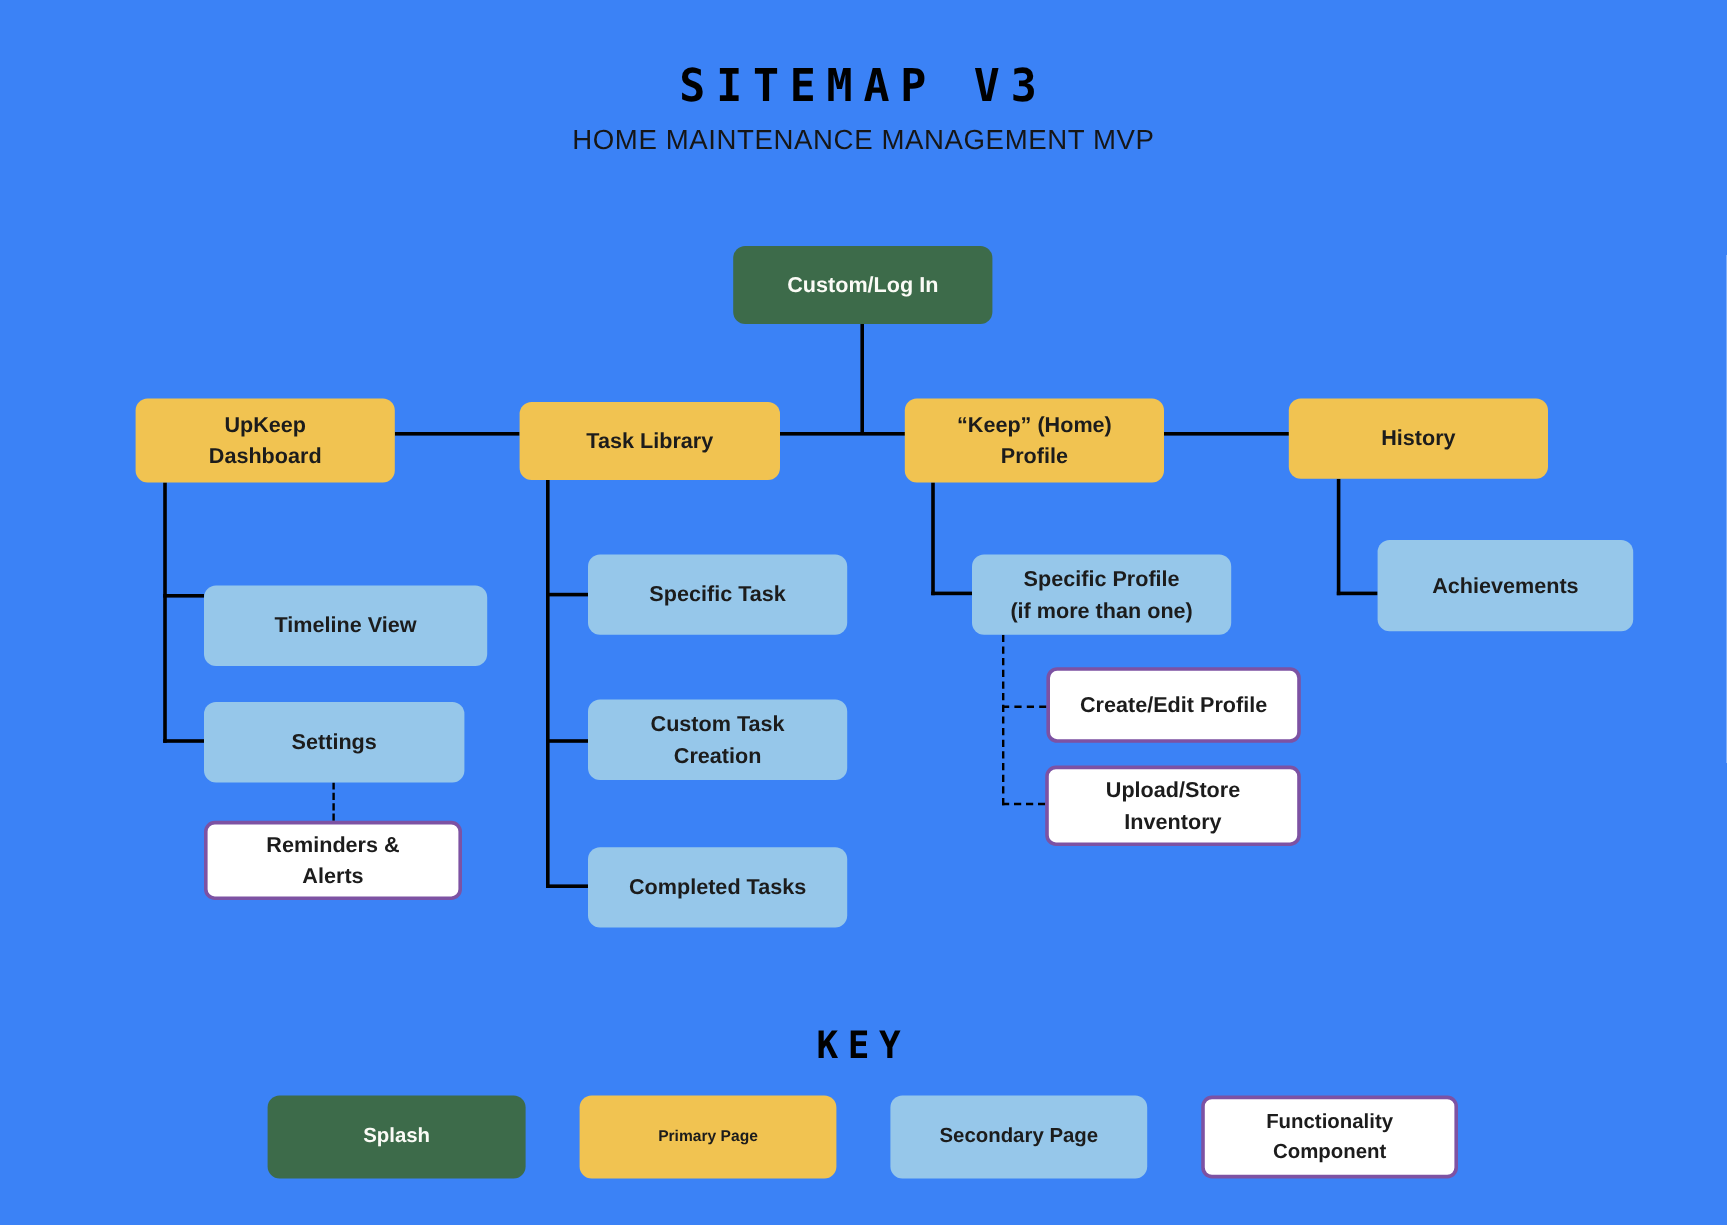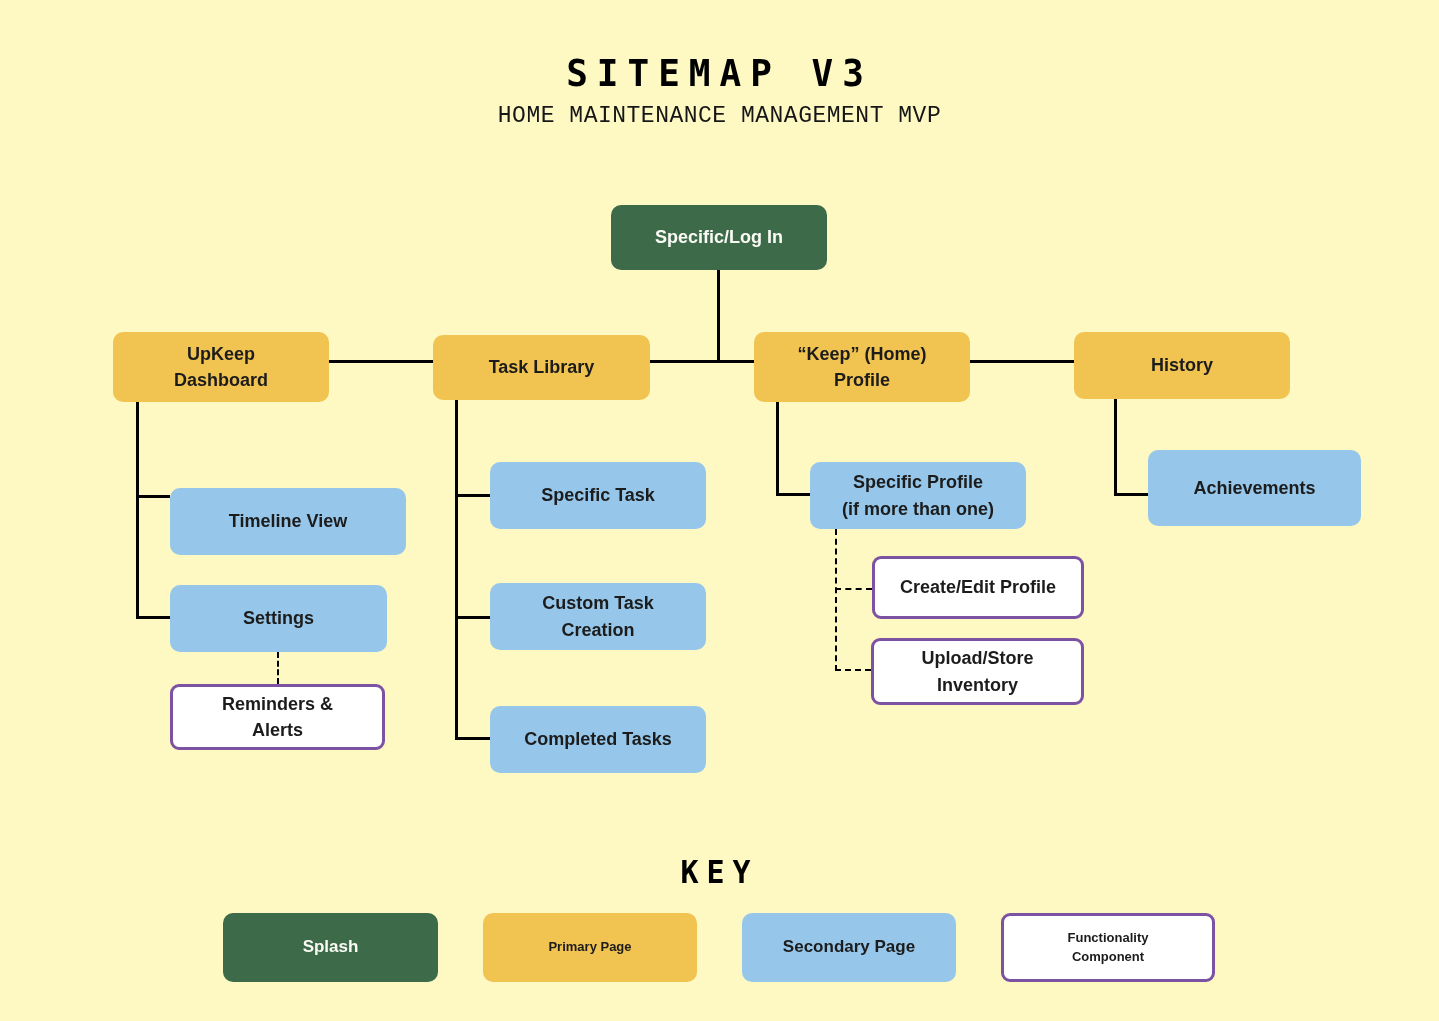--- a/index.html
+++ b/index.html
@@ -1,33 +1,33 @@
 <!DOCTYPE html>
 <html style="--splash-green: #3d6b4a; --primary-yellow: #f1c351; --secondary-blue: #96c7ea; --functionality-purple: #7d52a3; --text-dark: #1c1c1c; --text-light: #fbfbf6; --line-black: #000000;"><head>
 <meta charset="utf-8">
 <style>
   html,body{margin:0;padding:0;background:#ffffff;}
   .canvas{
     position:relative;
     width:1439px;height:1021px;
-    background:#fef9c3;
+    background:#3b82f6;
     font-family:"Liberation Sans", sans-serif;
     overflow:hidden;
   }
   .pixel-title{
     position:absolute;left:0;width:1439px;text-align:center;
     font-family:"DejaVu Sans Mono", monospace;
     font-weight:bold;color:#000;
     white-space:pre;
   }
   #main-title{top:52px;font-size:36px;letter-spacing:9px;transform:scaleY(1.05);}
   #key-title{top:854px;font-size:30px;letter-spacing:8px;transform:scaleY(1.05);}
   .subtitle{
     position:absolute;top:103px;left:0;width:1439px;text-align:center;
-    font-size:23px;font-weight:400;letter-spacing:0.5px;color:#161616;font-family:Liberation Mono, monospace;
+    font-size:23px;font-weight:400;letter-spacing:0.5px;color:#161616;
   }
   .node{
     position:absolute;
     border-radius:10px;
     display:flex;align-items:center;justify-content:center;
     text-align:center;
     font-weight:700;font-size:18px;line-height:1.45;
     color:var(--text-dark);
     white-space:pre-line;
     box-sizing:border-box;
@@ -70,21 +70,21 @@
   <div class="line v" style="left:776px;top:402px;height:94px"></div>
   <div class="line h" style="left:776px;top:493px;width:34px"></div>
   <div class="dash v" style="left:835px;top:529px;height:142px"></div>
   <div class="dash h" style="left:835px;top:588px;width:37px"></div>
   <div class="dash h" style="left:835px;top:669px;width:36px"></div>
 
   <div class="line v" style="left:1114px;top:399px;height:97px"></div>
   <div class="line h" style="left:1114px;top:493px;width:34px"></div>
 
   <div class="node splash" style="left:611px;top:205px;width:216px;height:65px">
-    <span>Specific/Log In</span>
+    <span>Custom/Log In</span>
   </div>
 
   <div class="node primary" style="left:113px;top:332px;width:216px;height:70px">
     <span>UpKeep
 Dashboard</span>
   </div>
   <div class="node primary" style="left:433px;top:335px;width:217px;height:65px">
     <span>Task Library</span>
   </div>
   <div class="node primary" style="left:754px;top:332px;width:216px;height:70px">
@@ -137,18 +137,18 @@
 
   <div class="node splash" style="left:223px;top:913px;width:215px;height:69px;font-size:17px">
     <span>Splash</span>
   </div>
   <div class="node primary" style="left:483px;top:913px;width:214px;height:69px;font-size:13px">
     <span>Primary Page</span>
   </div>
   <div class="node secondary" style="left:742px;top:913px;width:214px;height:69px;font-size:17px">
     <span>Secondary Page</span>
   </div>
-  <div class="node functionality" style="left:1001px;top:913px;width:214px;height:69px;font-size:13px">
+  <div class="node functionality" style="left:1001px;top:913px;width:214px;height:69px;font-size:17px">
     <span>Functionality
 Component</span>
   </div>
 
 </div>
 
 </body></html>

